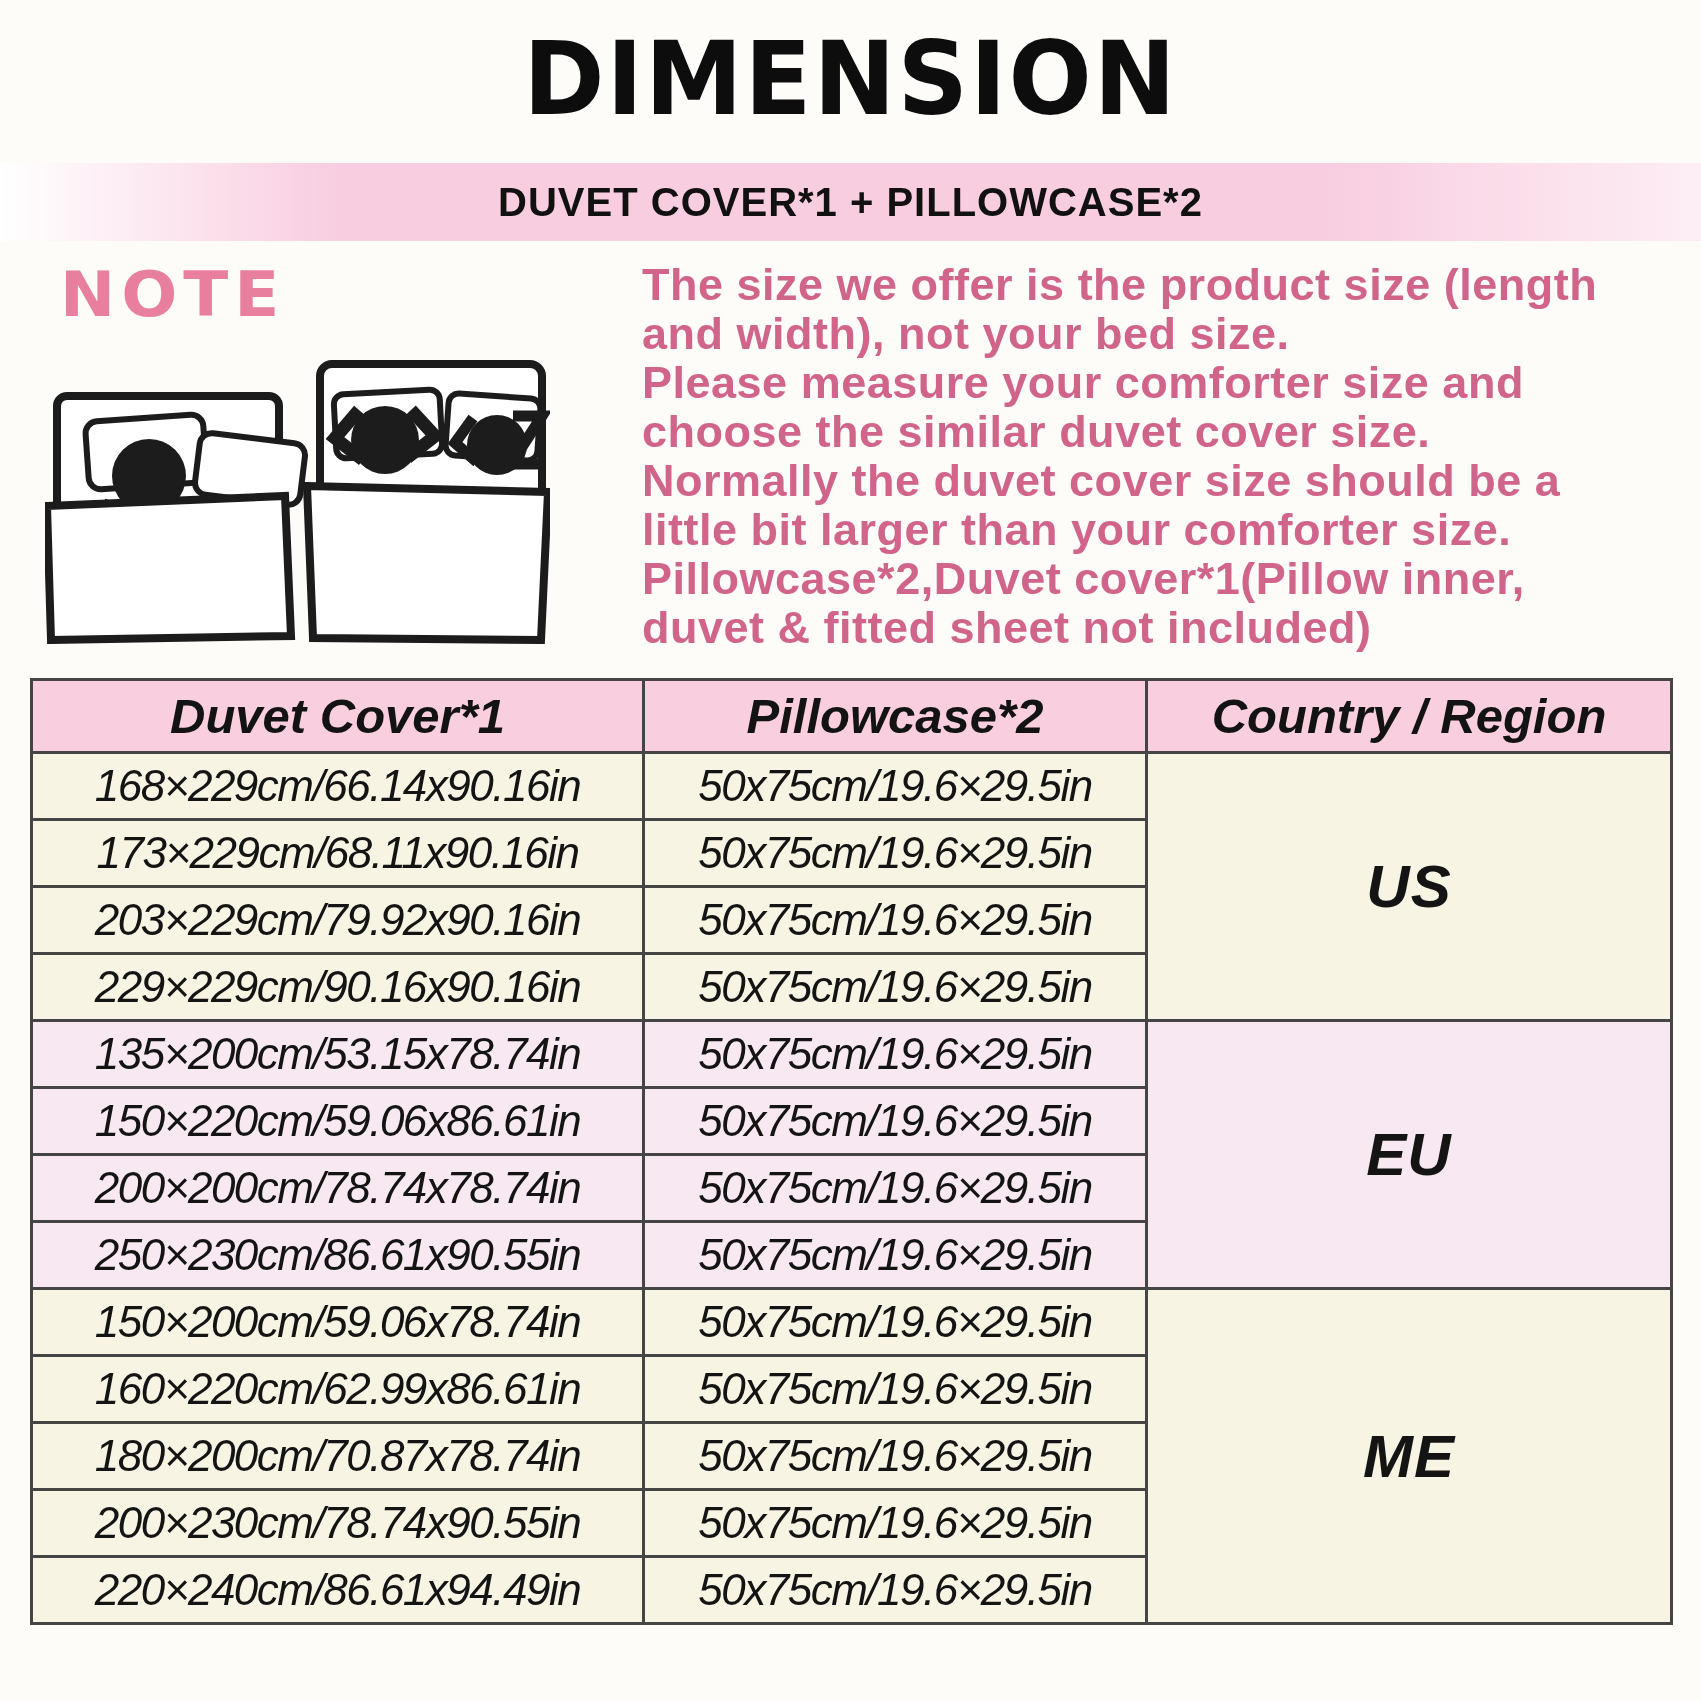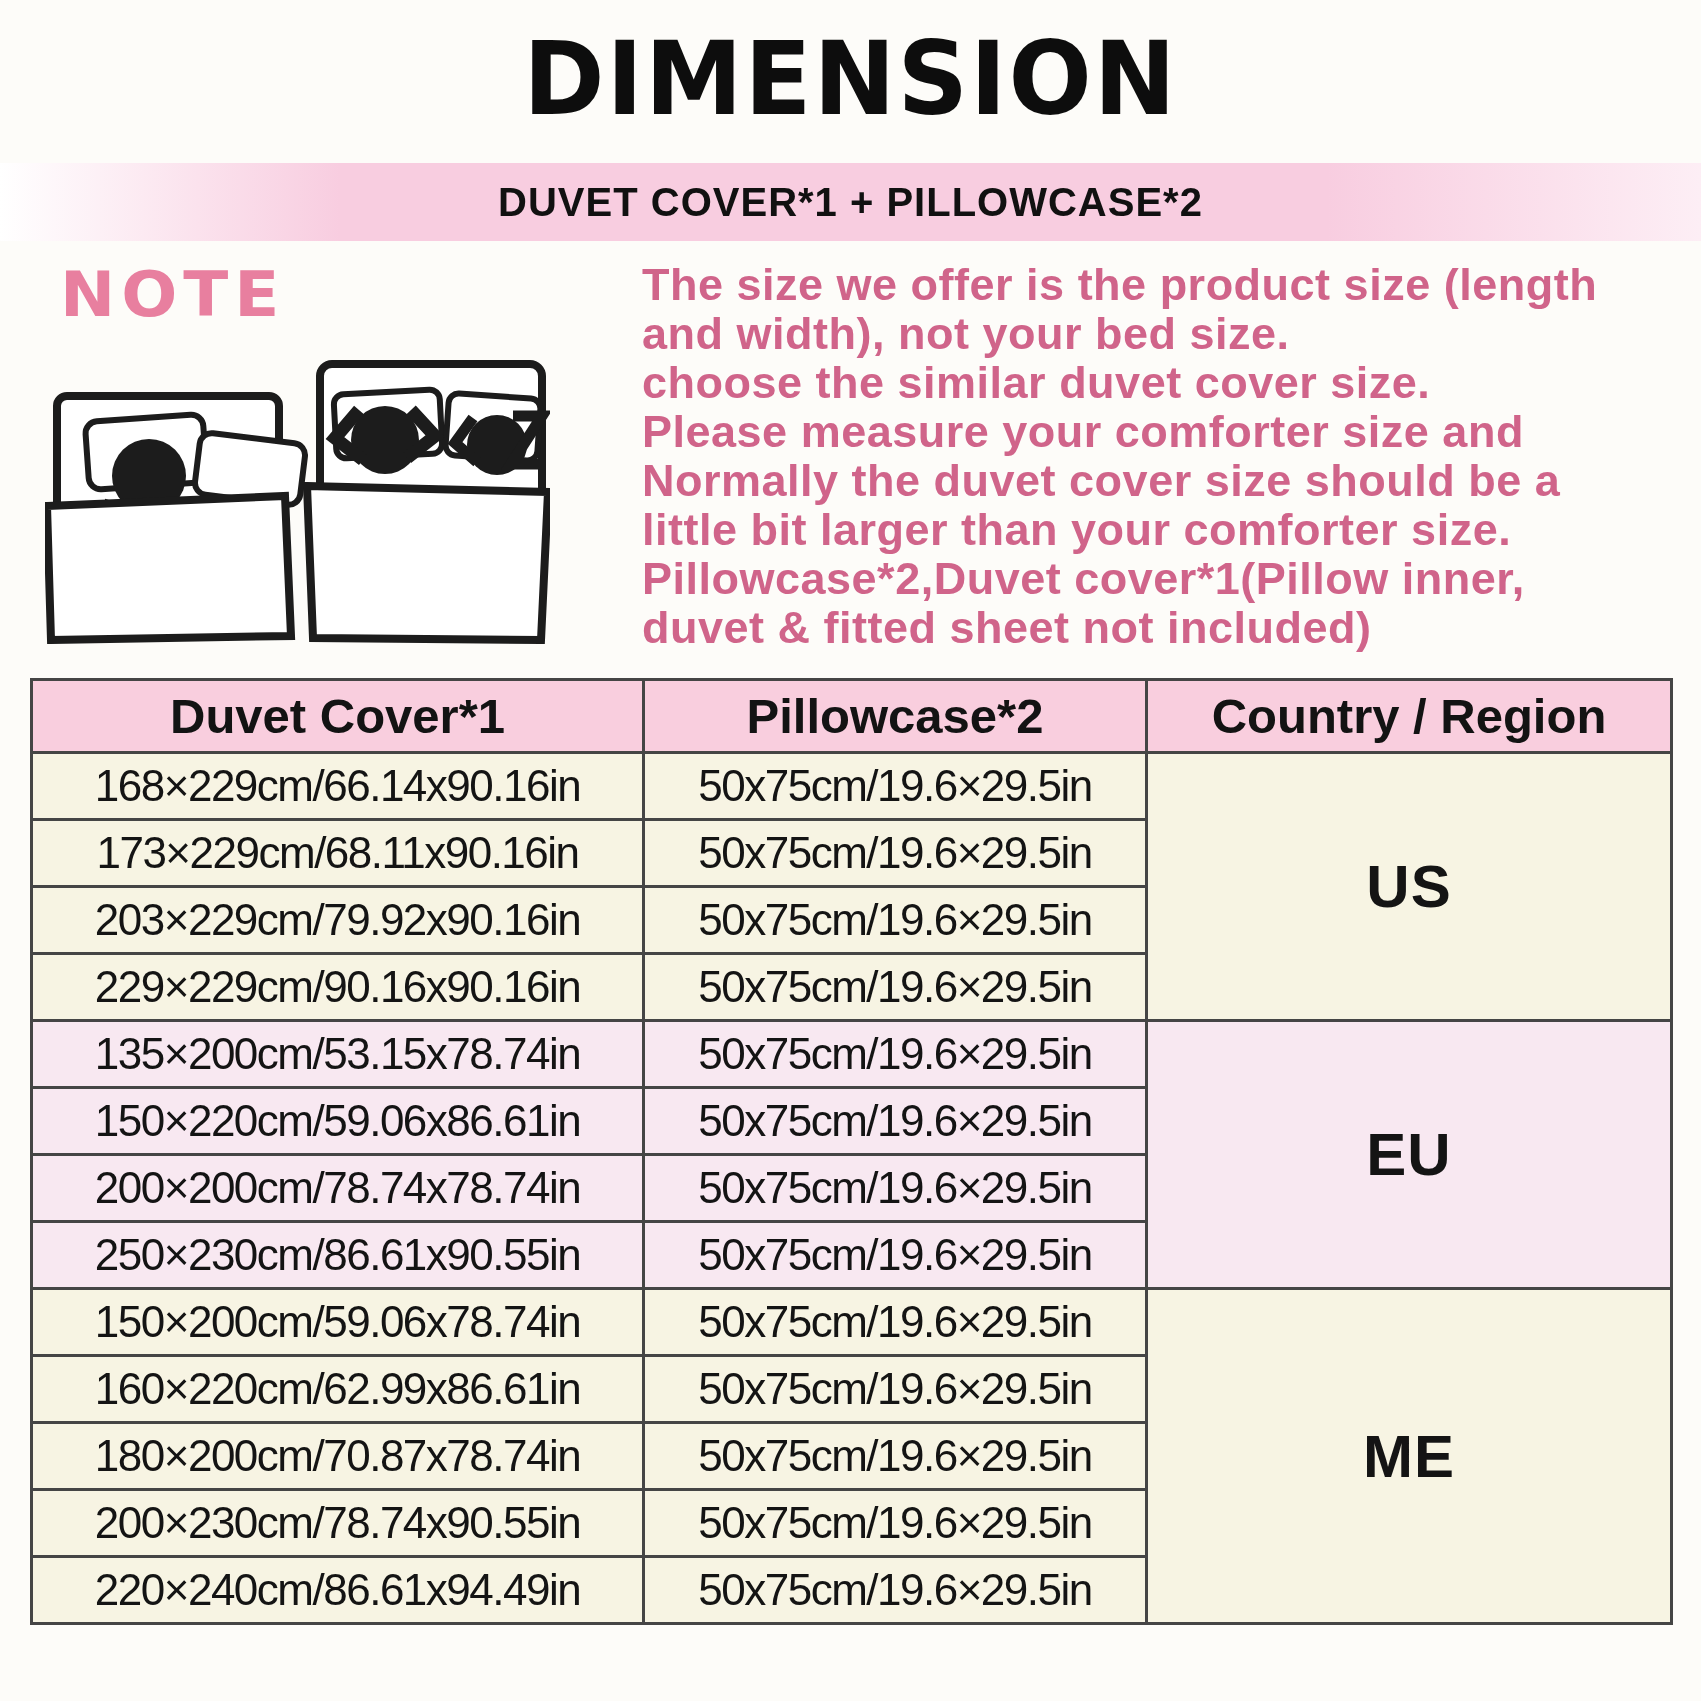--- a/index.html
+++ b/index.html
@@ -93,20 +93,21 @@
     top: 678px;
     width: 1640px;
     border-collapse: collapse;
     table-layout: fixed;
   }
   .size-table th, .size-table td {
     border: 3px solid var(--border-gray, #454545);
     text-align: center;
     vertical-align: middle;
     padding: 0;
+    font-style: italic;
   }
   .size-table thead th {
     height: 70px;
     background: var(--header-pink, #f9cede);
     font-size: 49px;
     font-weight: 700;
     letter-spacing: 0px;
     color: #131313;
   }
   .size-table tbody td {
@@ -160,22 +161,22 @@
       <path d="M366 58 L390 84 L362 106" fill="none" stroke-width="13"></path>
       <path d="M428 66 L410 91 L432 110" fill="none" stroke-width="11"></path>
       <path d="M468 64 L497 64 L466 112 L497 112" fill="none" stroke-width="11"></path>
       <path d="M262 134 L503 140 L496 288 L268 286 Z" stroke-width="8"></path>
     </g>
   </svg>
 
   <div class="note-text">
     <div>The size we offer is the product size (length</div>
     <div>and width), not your bed size.</div>
+    <div>Please measure your comforter size and</div>
     <div>choose the similar duvet cover size.</div>
-    <div>Please measure your comforter size and</div>
     <div>Normally the duvet cover size should be a</div>
     <div>little bit larger than your comforter size.</div>
     <div>Pillowcase*2,Duvet cover*1(Pillow inner,</div>
     <div>duvet &amp; fitted sheet not included)</div>
   </div>
 
   <table class="size-table">
     <colgroup>
       <col style="width:612px">
       <col style="width:503px">

